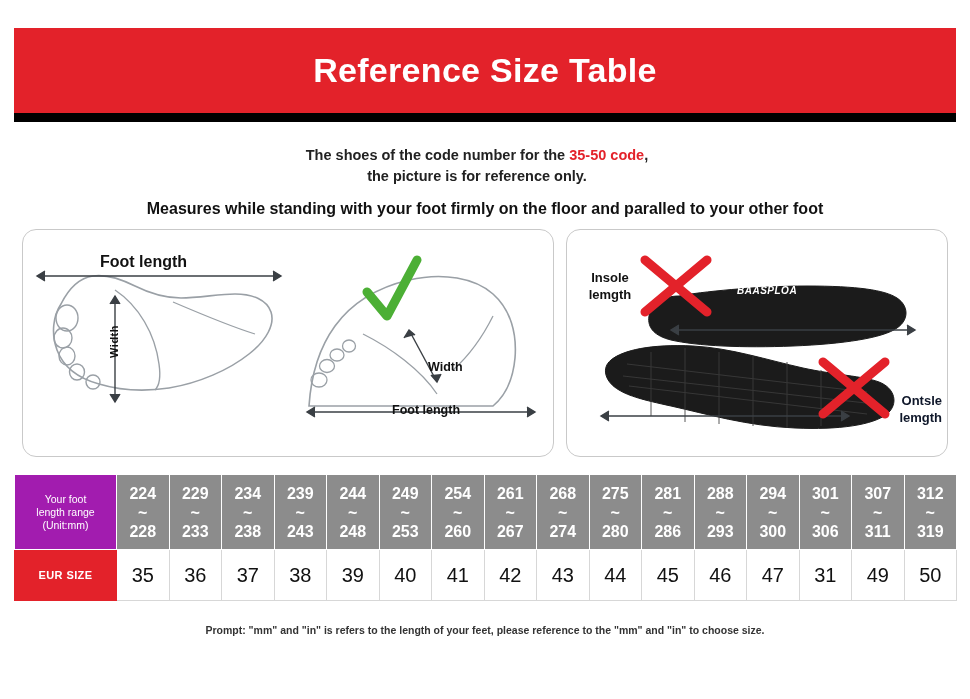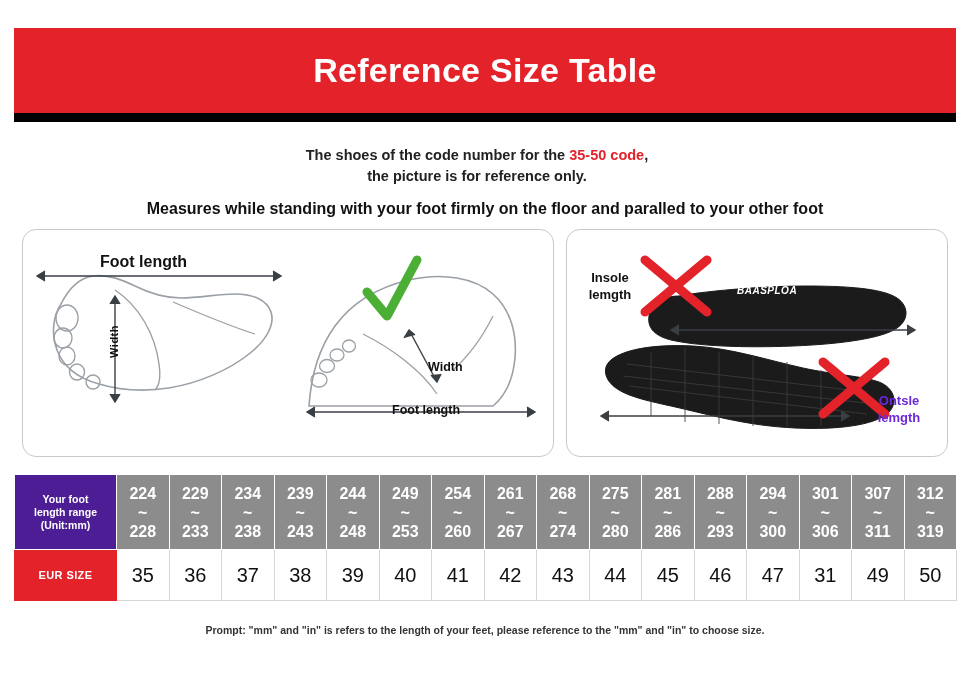--- a/index.html
+++ b/index.html
@@ -145,24 +145,24 @@
     font-size: 13px;
     font-weight: bold;
     color: #111;
     line-height: 17px;
   }
   .outsole-label {
     position: absolute;
     left: 856px;
     top: 392px;
     width: 86px;
-    text-align: center;
+    text-align: right;
     font-size: 13px;
     font-weight: bold;
-    color: #6d28d9;
+    color: #0f172a;
     line-height: 17px;
   }
 
   
   .size-table {
     position: absolute;
     left: 14px;
     top: 474px;
     width: 942px;
     border-collapse: collapse;
@@ -176,23 +176,23 @@
   .row-range td {
     background: #8c8c8c;
     color: #ffffff;
     height: 72px;
     font-size: 16px;
     line-height: 19px;
     font-weight: bold;
   }
   .row-range td.head {
     font-size: 10.5px;
-    font-weight: bold;
+    font-weight: normal;
     line-height: 13px;
-    background: #4c1d95;
+    background: #a21caf;
   }
   .row-eur td {
     background: #ffffff;
     color: #111111;
     height: 48px;
     font-size: 20px;
     border: 1px solid #d7d7d7;
   }
   .row-eur td.head {
     background: #e3222a;

